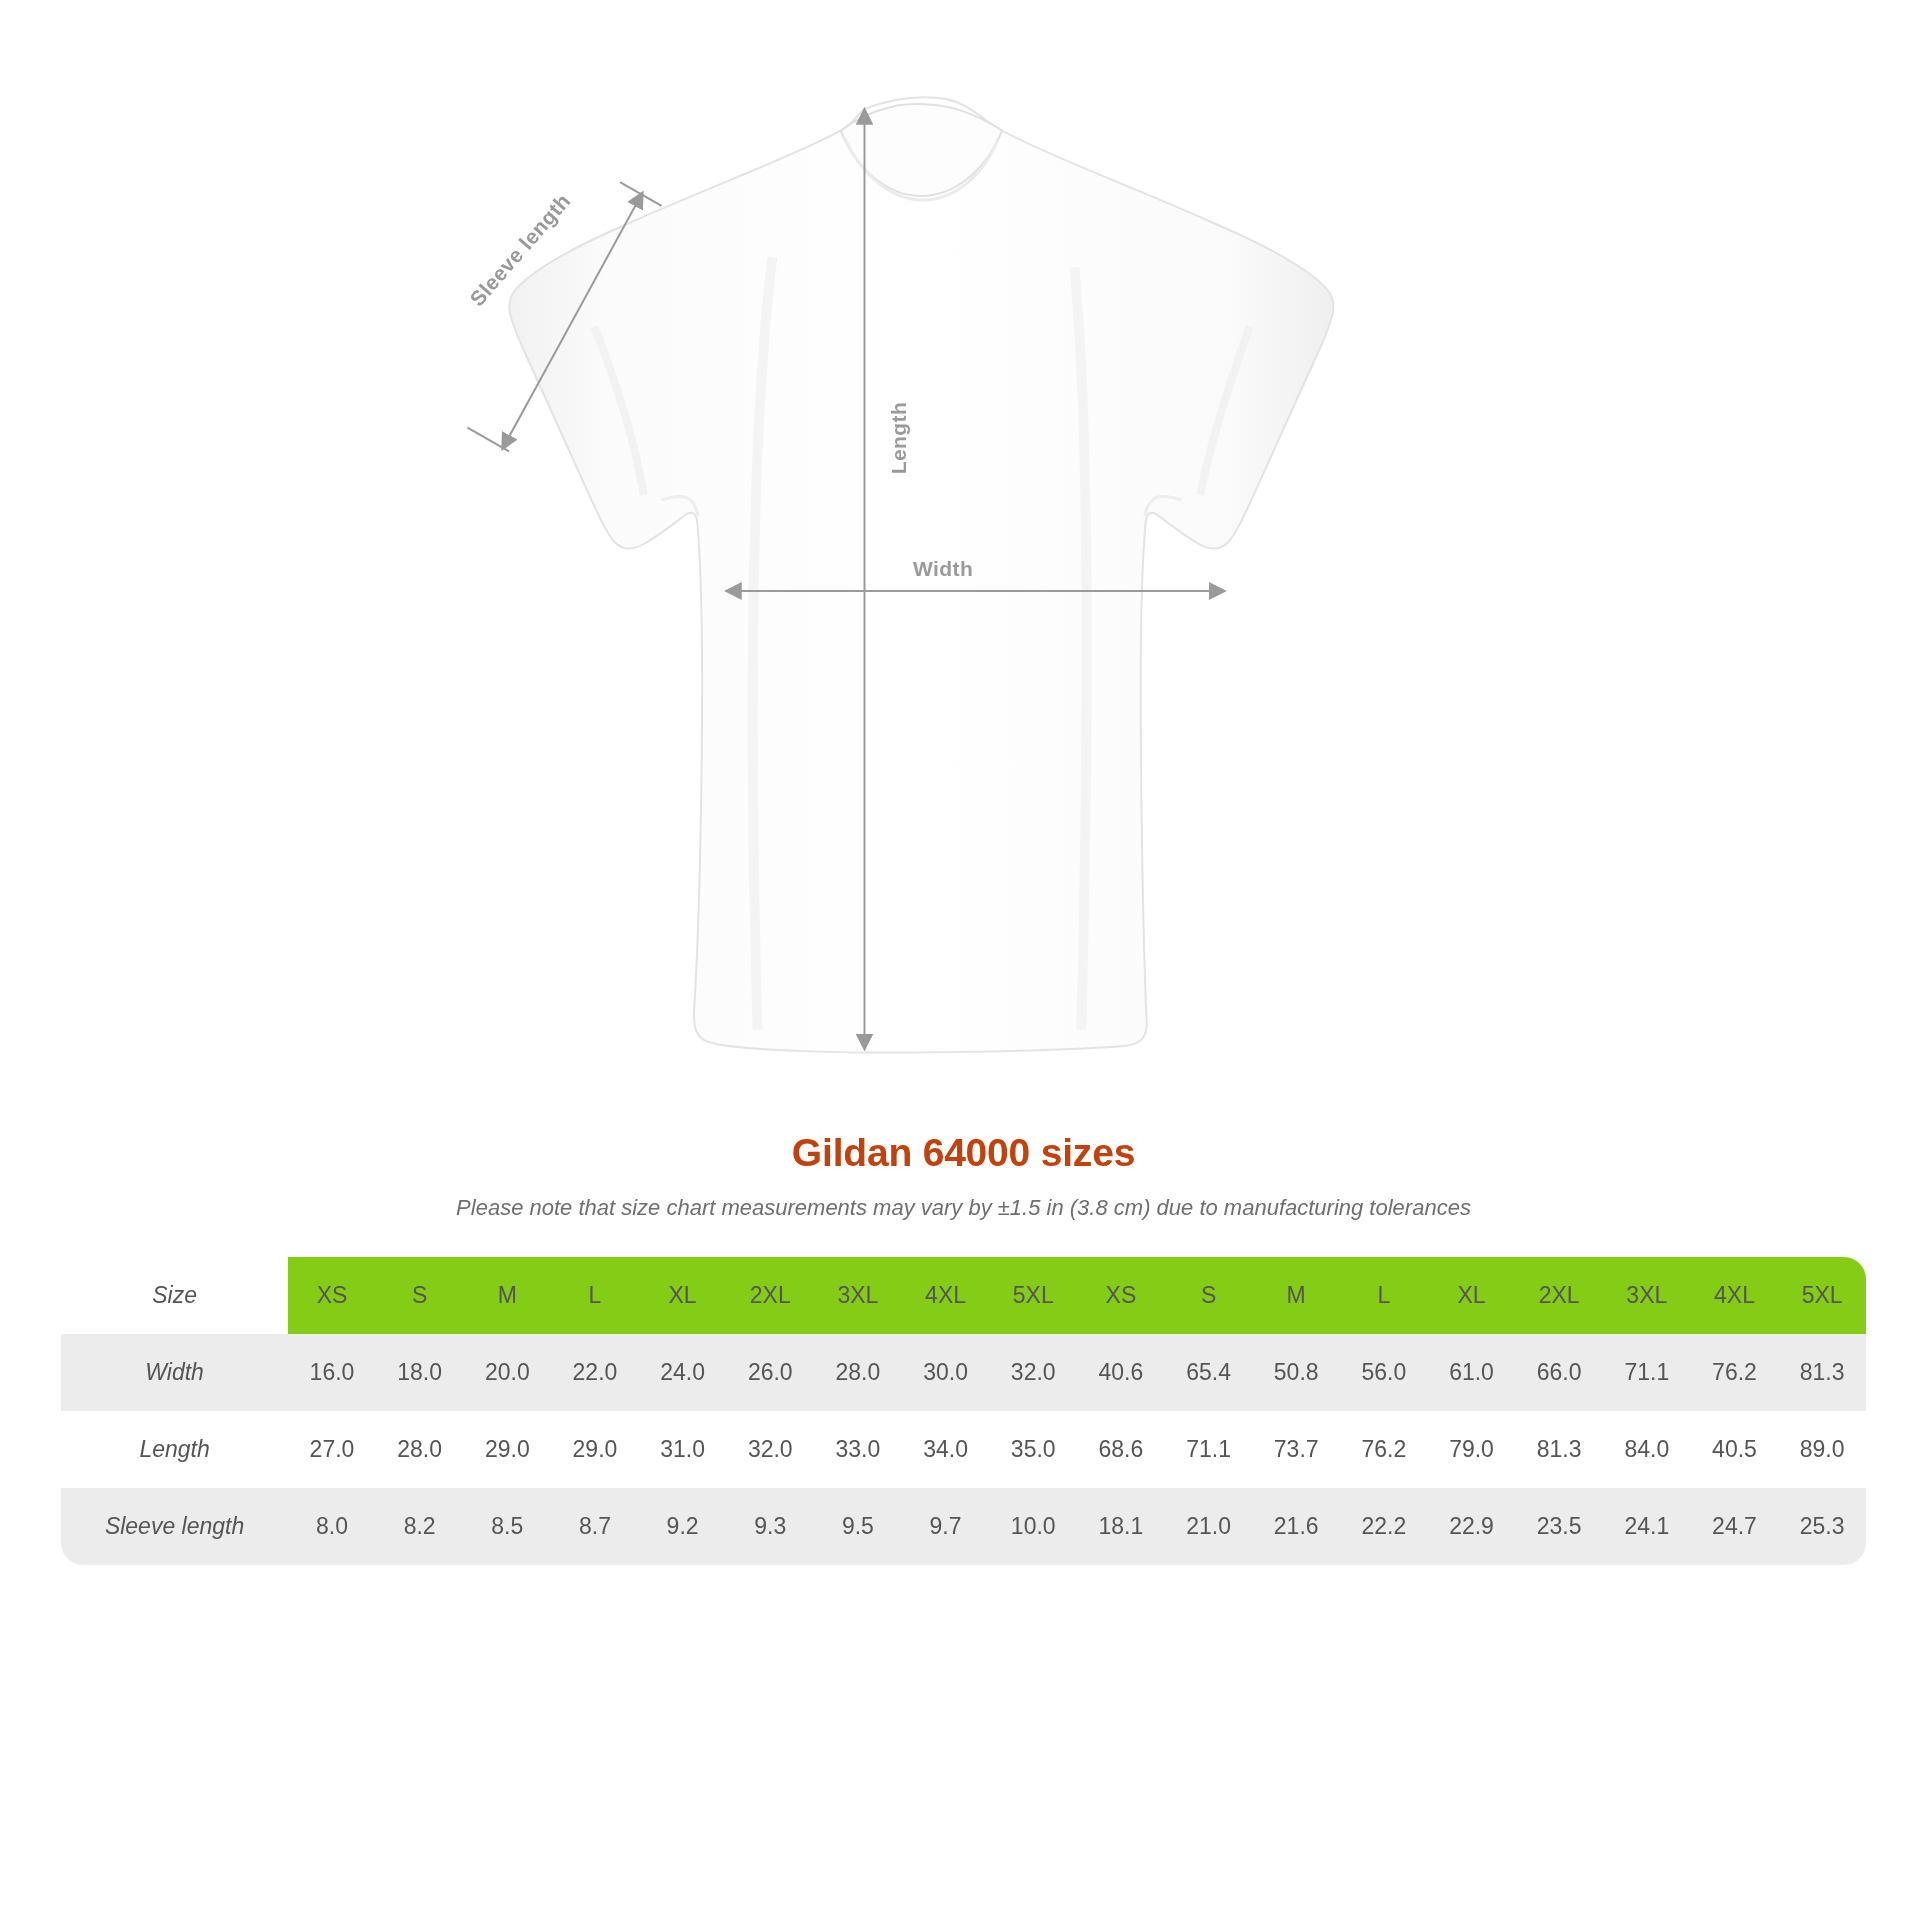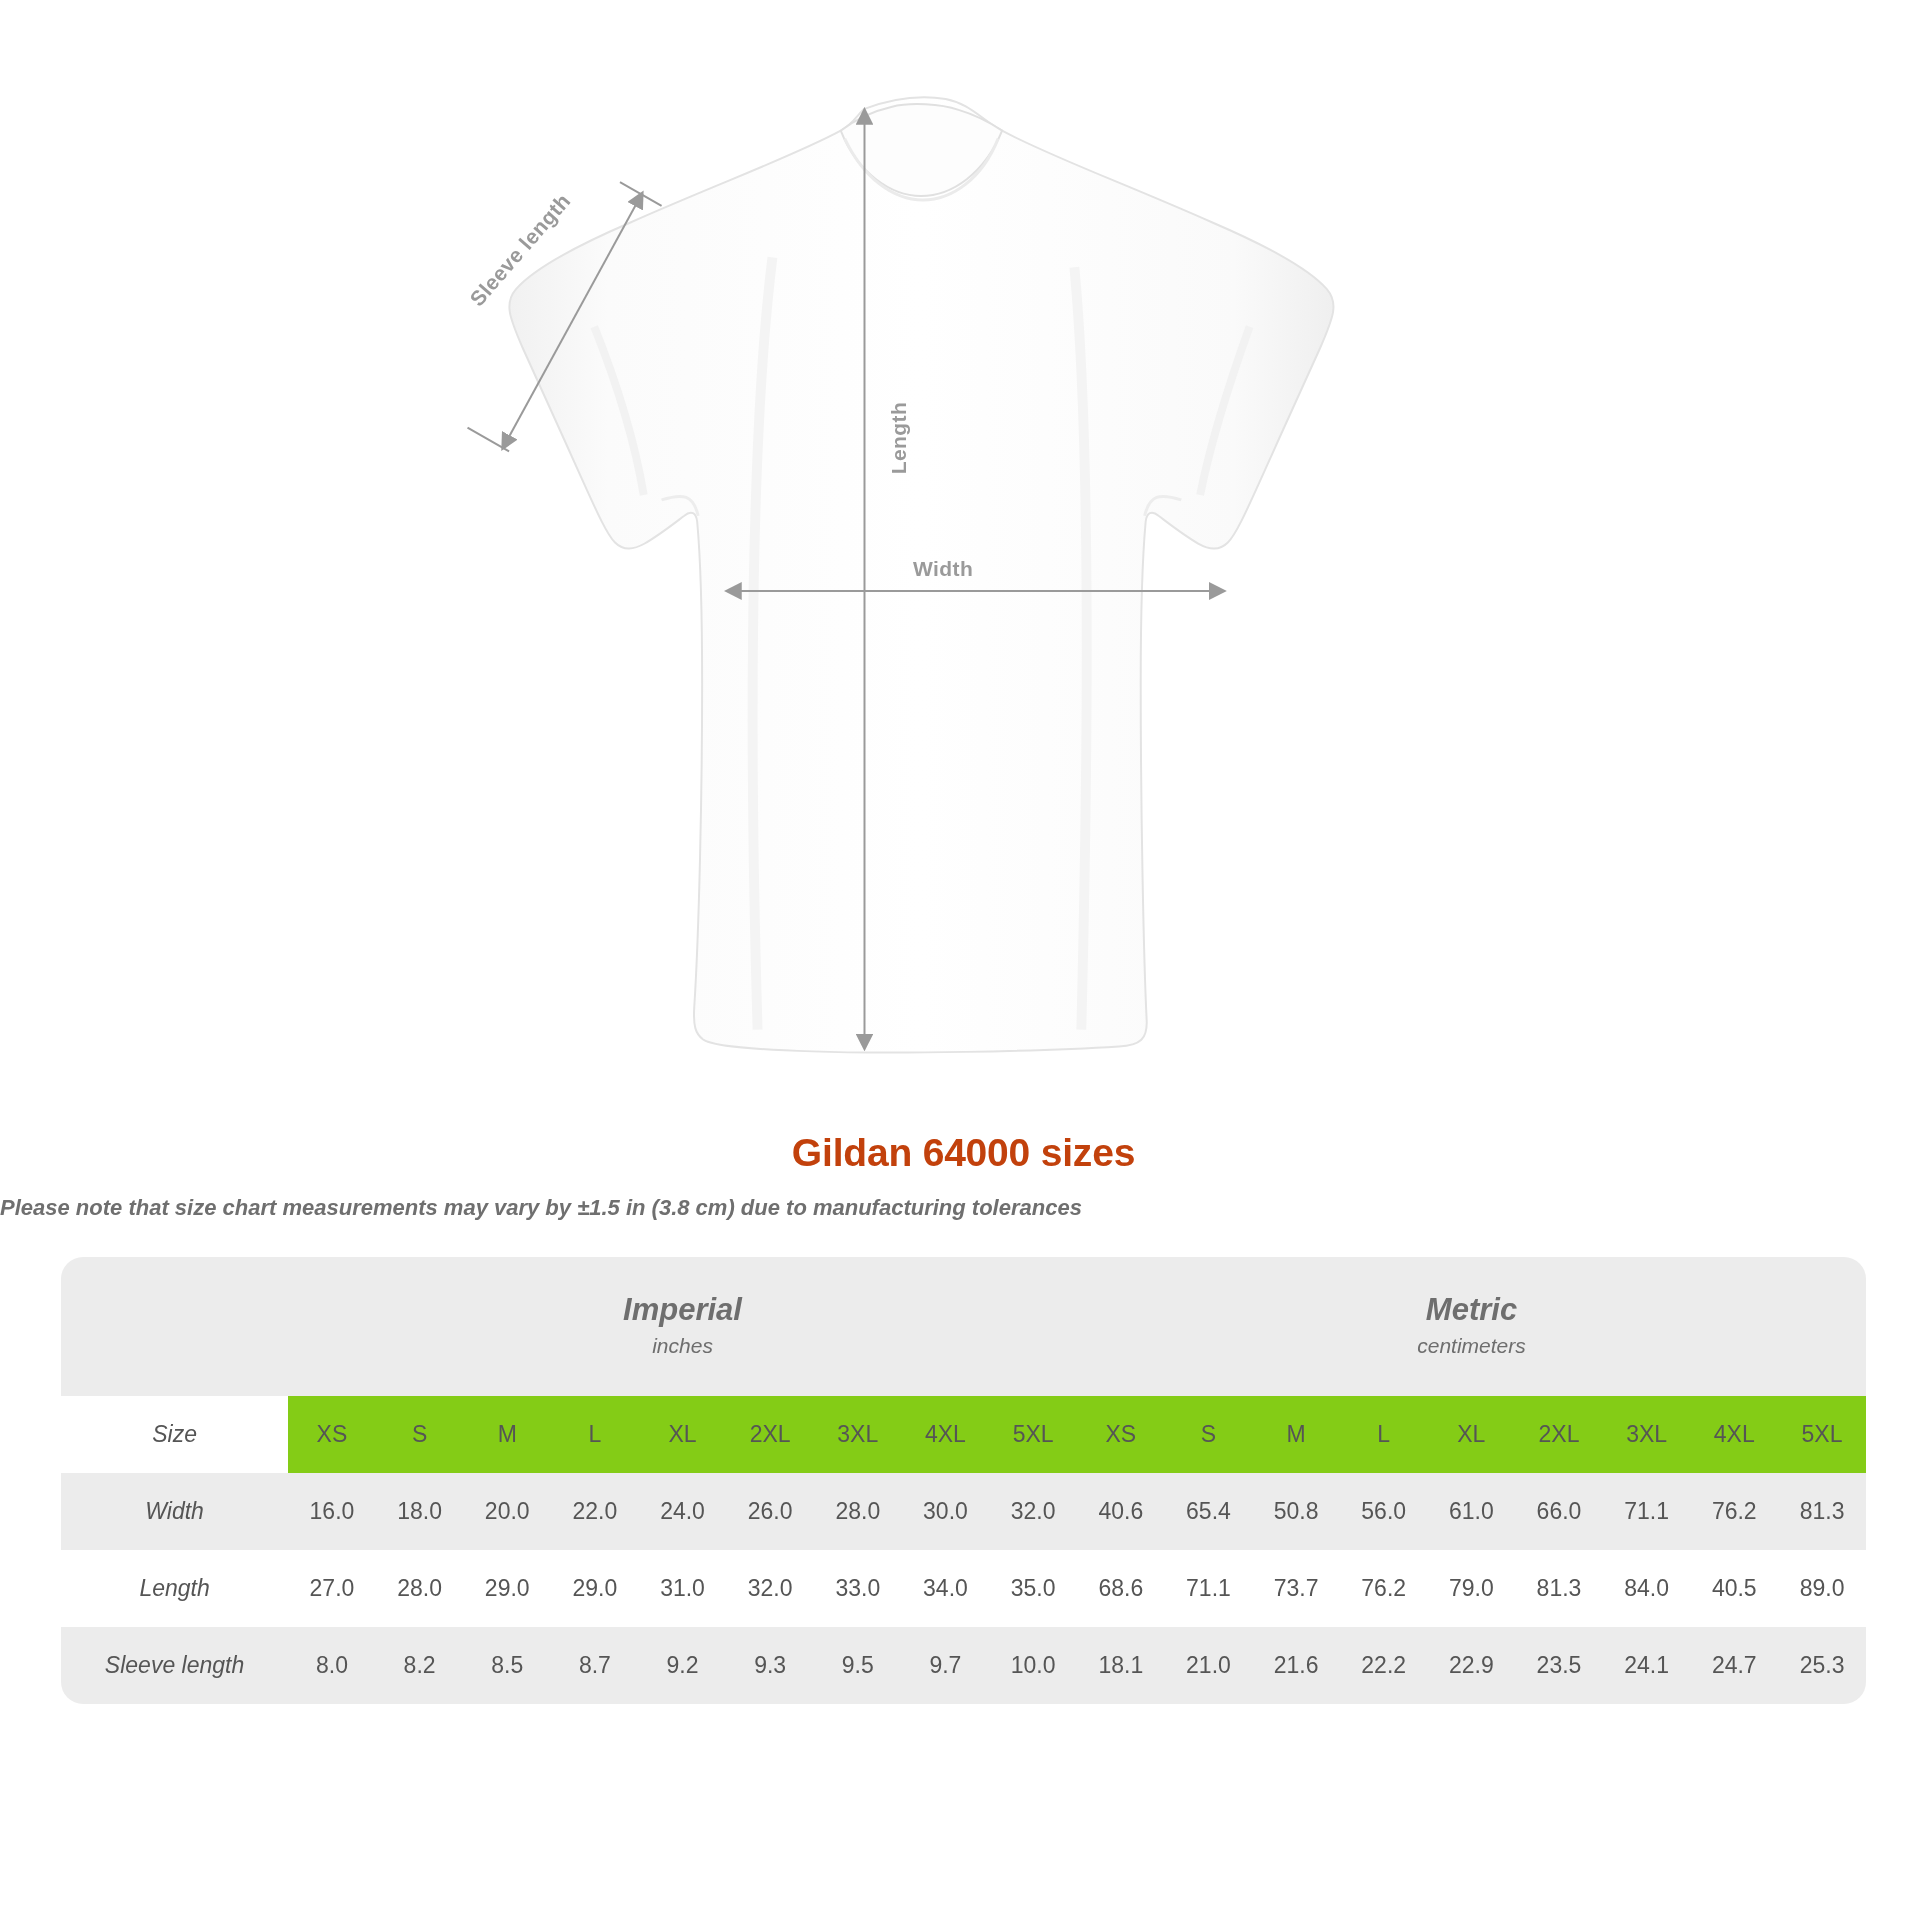--- a/index.html
+++ b/index.html
@@ -55,26 +55,26 @@
   #chart-title {
     text-align: center;
     font-size: 39px;
     font-weight: bold;
     color: #c2410c;
     margin: 0;
     padding-top: 42px;
     letter-spacing: -0.2px;
   }
   #chart-note {
+    text-align: center;
     font-size: 22px;
     font-style: italic;
     color: #6f6f6f;
     margin: 0;
     padding-top: 20px;
-    font-weight: bold;
   }
 
   
   #size-table-wrap {
     padding: 36px 61px 0 61px;
     box-sizing: border-box;
     width: 1927px;
   }
   table#size-table {
     width: 100%;
@@ -246,31 +246,20 @@
         <col class="col-val">
         <col class="col-val">
         <col class="col-val">
         <col class="col-val">
       <col class="col-val">
         <col class="col-val">
         <col class="col-val">
         <col class="col-val">
     </colgroup>
     <tbody>
-      <tr>
-        <td class="corner-cell"></td>
-        <td class="unit-head" colspan="9">
-          <div class="unit-name">Imperial</div>
-          <div class="unit-sub">inches</div>
-        </td>
-        <td class="unit-head" colspan="9">
-          <div class="unit-name">Metric</div>
-          <div class="unit-sub">centimeters</div>
-        </td>
-      </tr>
 
       <tr class="head-row">
         <td class="rowlabel">Size</td>
         <td>XS</td>
         <td>S</td>
         <td>M</td>
         <td>L</td>
         <td>XL</td>
         <td>2XL</td>
         <td>3XL</td>

